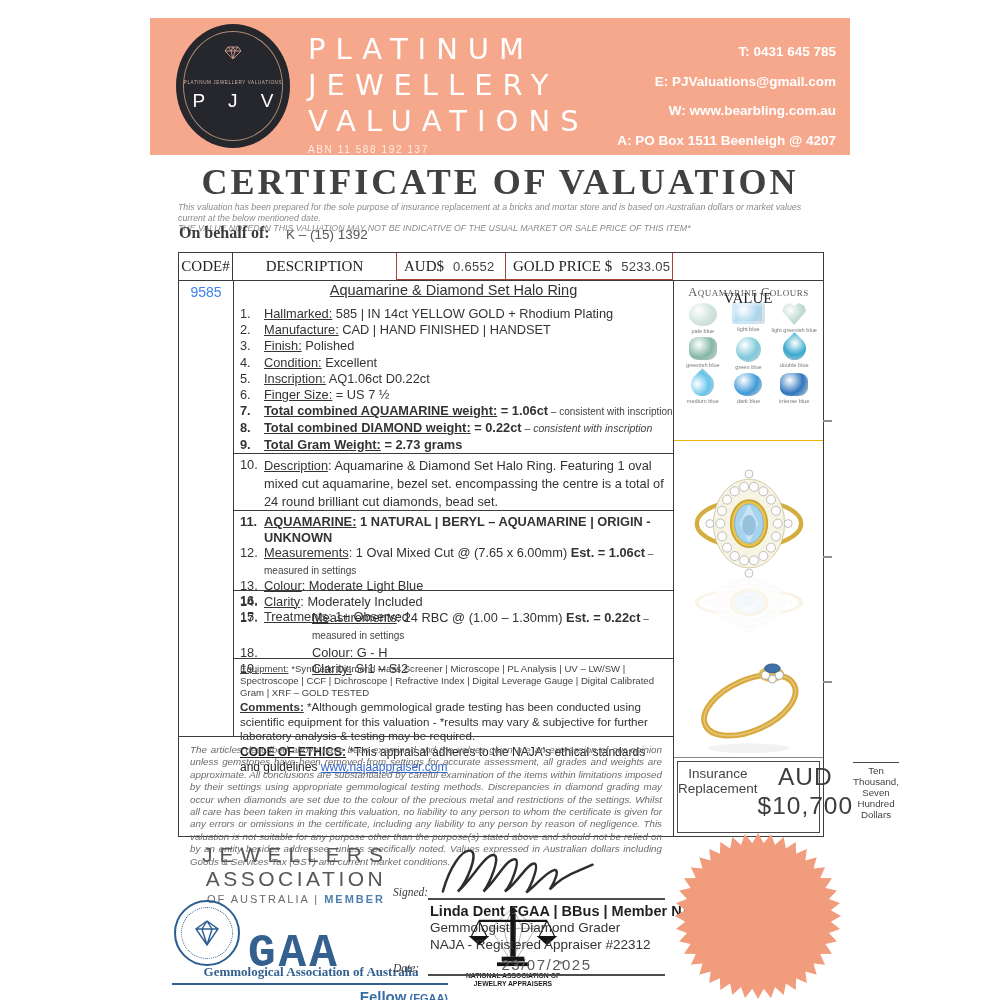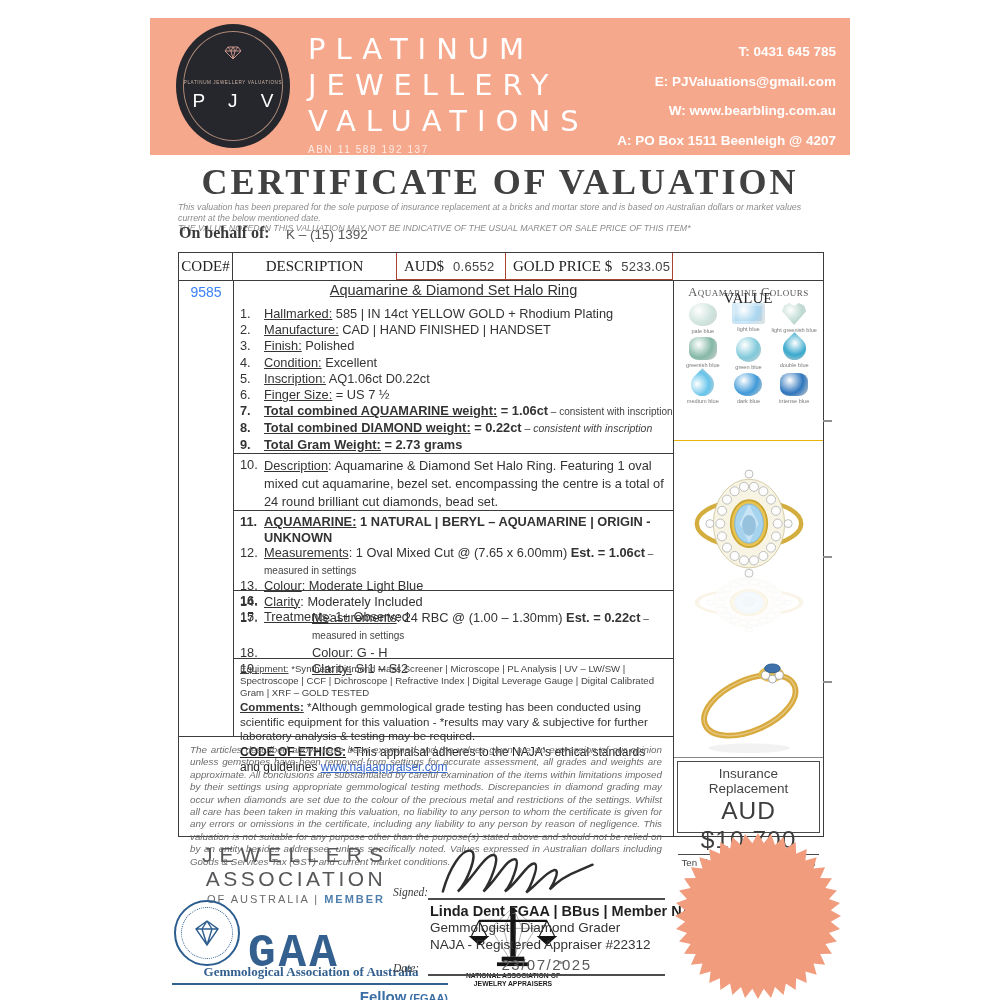--- a/index.html
+++ b/index.html
@@ -69,21 +69,21 @@
   .g-oval{border-radius:50%;}
   .g-emerald{width:33px;height:21px;border-radius:3px;box-shadow:inset 0 0 0 3px rgba(255,255,255,.35);}
   .g-round{width:25px;height:25px;border-radius:50%;}
   .g-cushion{border-radius:35%;}
   .g-pear{width:23px;height:23px;border-radius:0 50% 50% 50%;transform:rotate(45deg);}
   .g-pear2{width:23px;height:23px;border-radius:50% 0 50% 50%;transform:rotate(-45deg);}
   .g-heart{width:24px;height:22px;clip-path:polygon(50% 100%,0 38%,8% 12%,30% 0,50% 14%,70% 0,92% 12%,100% 38%);}
   .gem-lab{margin-top:2px;font-size:5.6px;color:#7a7a7a;line-height:6px;text-align:center;}
   .rings{position:absolute;left:0;top:161px;width:100%;height:317px;border-bottom:1px solid #888;box-sizing:border-box;text-align:center;}
   .insurance{position:absolute;left:0;top:478px;width:100%;height:78px;box-sizing:border-box;padding:3px;}
-  .ins-box{border:1.5px solid #4a4a4a;height:100%;box-sizing:border-box;display:flex;flex-direction:column;}
+  .ins-box{border:1.5px solid #4a4a4a;height:100%;box-sizing:border-box;display:flex;flex-direction:row;}
   .ins-title{text-align:center;font-size:13.5px;color:#444;padding-top:4px;}
   .ins-amt{text-align:center;font-size:24.5px;color:#3d3d3d;letter-spacing:1px;line-height:29px;flex:1;}
   .ins-words{border-top:1.5px solid #4a4a4a;text-align:center;font-size:9.7px;color:#444;padding:2px 0 1px;}
   .tick{position:absolute;width:9px;height:2px;background:#909090;left:823px;}
   
   .jaa{position:absolute;left:168px;top:843px;width:256px;text-align:center;color:#57575a;}
   .jaa-1{font-size:21px;letter-spacing:7px;}
   .jaa-2{font-size:21px;letter-spacing:3.5px;}
   .jaa-3{font-size:11px;letter-spacing:2px;margin-top:2px;color:#6b6b6e;}
   .member{color:#4e7fae;font-weight:bold;}

